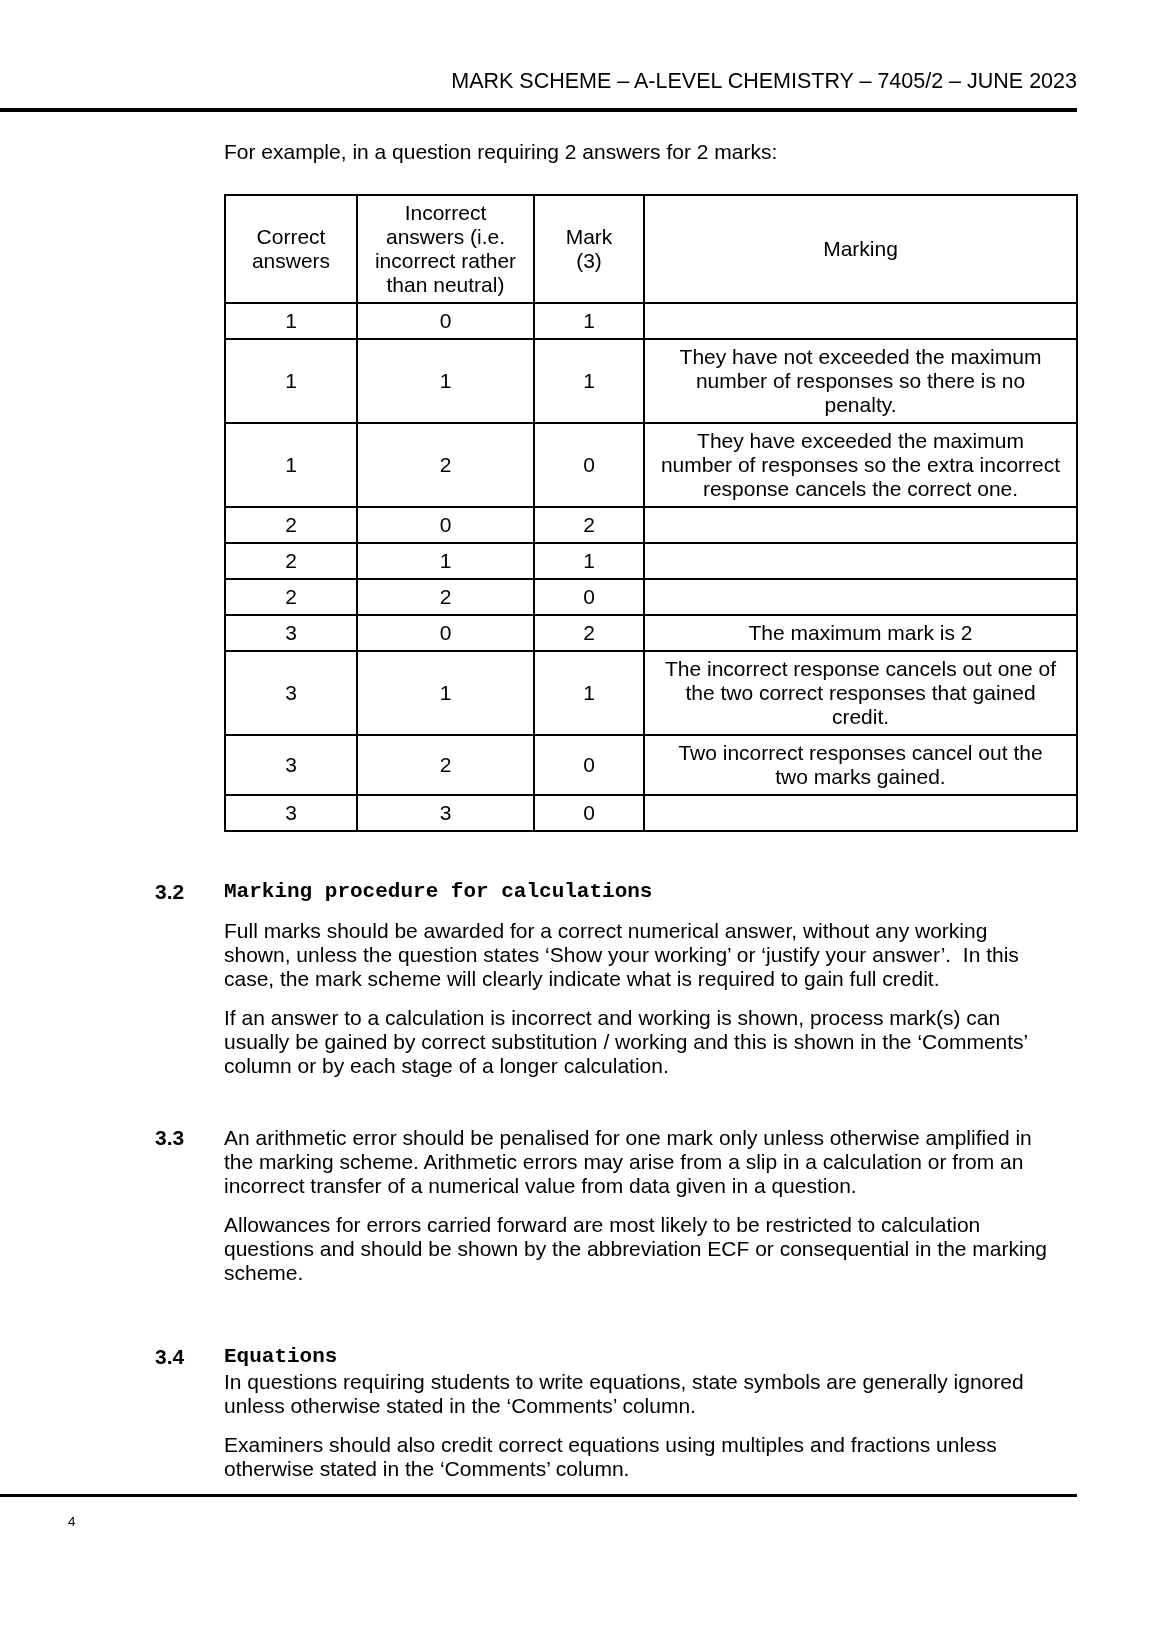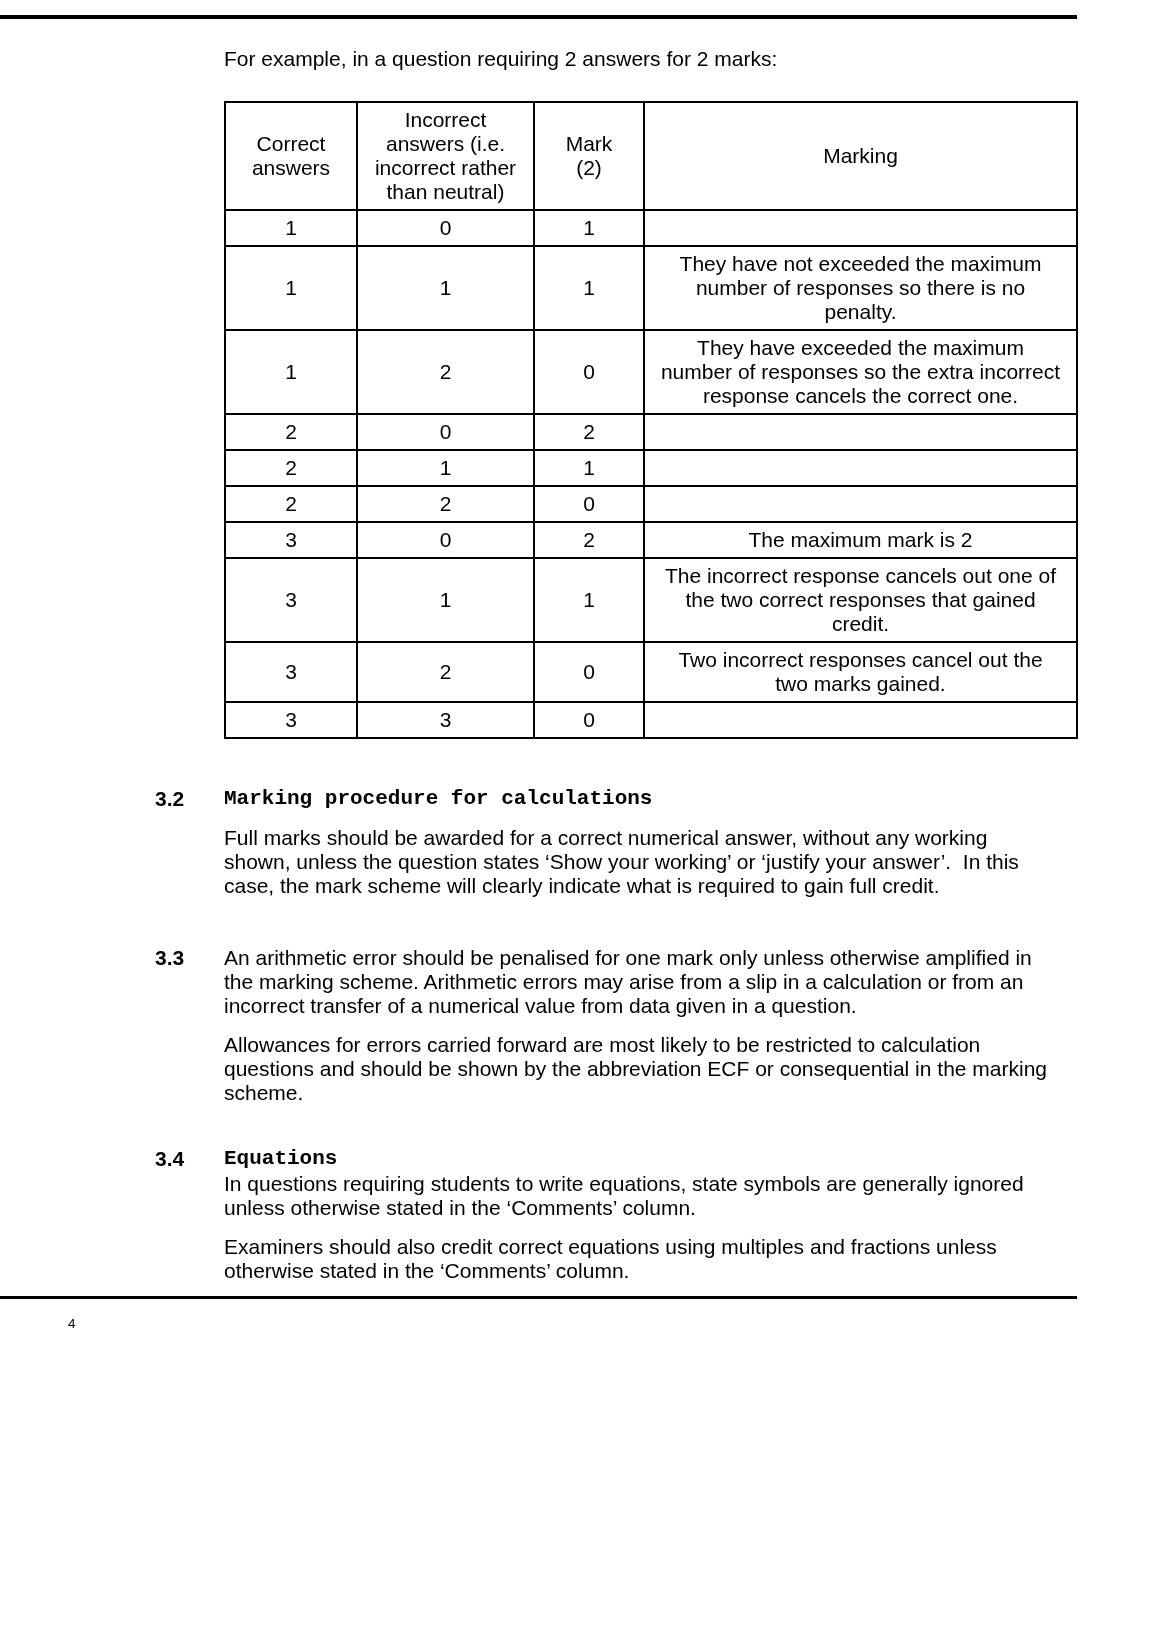--- a/index.html
+++ b/index.html
@@ -47,21 +47,21 @@
     vertical-align: middle;
     font-weight: normal;
     font-size: 21px;
     line-height: 24px;
   }
   #sections .section {
     display: flex;
     margin: 48px 0 0 155px;
   }
   #sections .section:nth-of-type(3) {
-    margin-top: 42px;
+    margin-top: 60px;
   }
   .sec-num {
     width: 69px;
     flex: 0 0 69px;
     font-weight: 700;
   }
   .sec-body {
     width: 830px;
   }
   .sec-heading {
@@ -84,37 +84,40 @@
     margin: 17px 0 0 68px;
     font-size: 13.5px;
     line-height: 15px;
   }
 </style>
 </head>
 <body>
 
 <div class="page">
 
+  <div class="doc-header">
+    <div class="doc-header-title">MARK SCHEME – A-LEVEL CHEMISTRY – 7405/2 – JUNE 2023</div>
+  </div>
 
   <div class="rule rule-top"></div>
 
   <p class="intro">For example, in a question requiring 2 answers for 2 marks:</p>
 
   <table class="marks-table">
     <colgroup>
       <col style="width:132px">
       <col style="width:177px">
       <col style="width:110px">
       <col style="width:433px">
     </colgroup>
     <thead id="marks-head">
         <tr>
           <th>Correct answers</th>
           <th>Incorrect answers (i.e. incorrect rather than neutral)</th>
-          <th>Mark (2)</th>
+          <th>Mark (3)</th>
           <th>Marking</th>
         </tr>
       </thead>
     <tbody id="marks-body">
         <tr>
           <td>1</td>
           <td>0</td>
           <td>1</td>
           <td></td>
         </tr>
@@ -174,20 +177,21 @@
         </tr>
       </tbody>
   </table>
 
   <div id="sections">
       <div class="section">
         <div class="sec-num">3.2</div>
         <div class="sec-body">
           <h3 class="sec-heading">Marking procedure for calculations</h3>
           <p>Full marks should be awarded for a correct numerical answer, without any working shown, unless the question states ‘Show your working’ or ‘justify your answer’.&nbsp; In this case, the mark scheme will clearly indicate what is required to gain full credit.</p>
+          <p>If an answer to a calculation is incorrect and working is shown, process mark(s) can usually be gained by correct substitution / working and this is shown in the ‘Comments’ column or by each stage of a longer calculation.</p>
         </div>
       </div>
       <div class="section">
         <div class="sec-num">3.3</div>
         <div class="sec-body">
           <p>An arithmetic error should be penalised for one mark only unless otherwise amplified in the marking scheme. Arithmetic errors may arise from a slip in a calculation or from an incorrect transfer of a numerical value from data given in a question.</p>
           <p>Allowances for errors carried forward are most likely to be restricted to calculation questions and should be shown by the abbreviation ECF or consequential in the marking scheme.</p>
         </div>
       </div>
       <div class="section">

